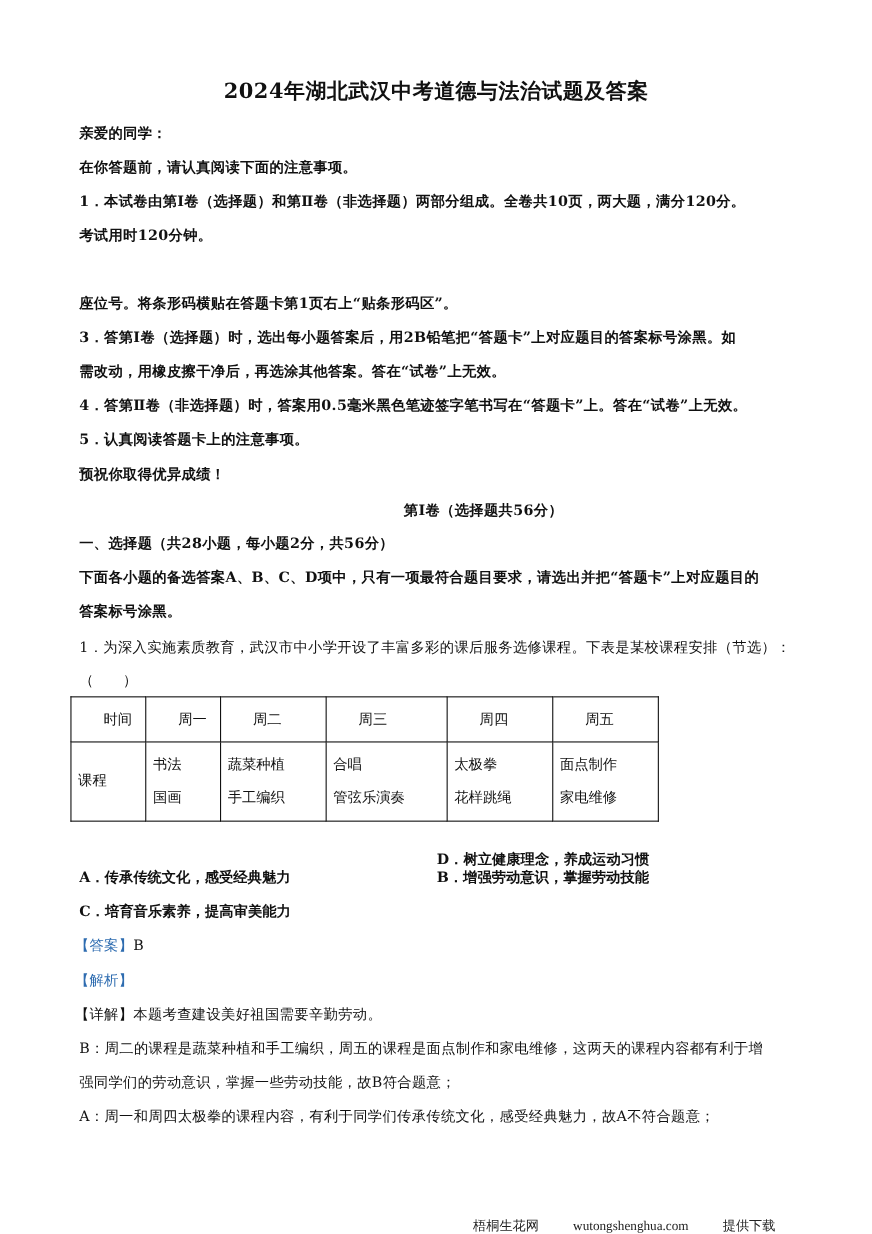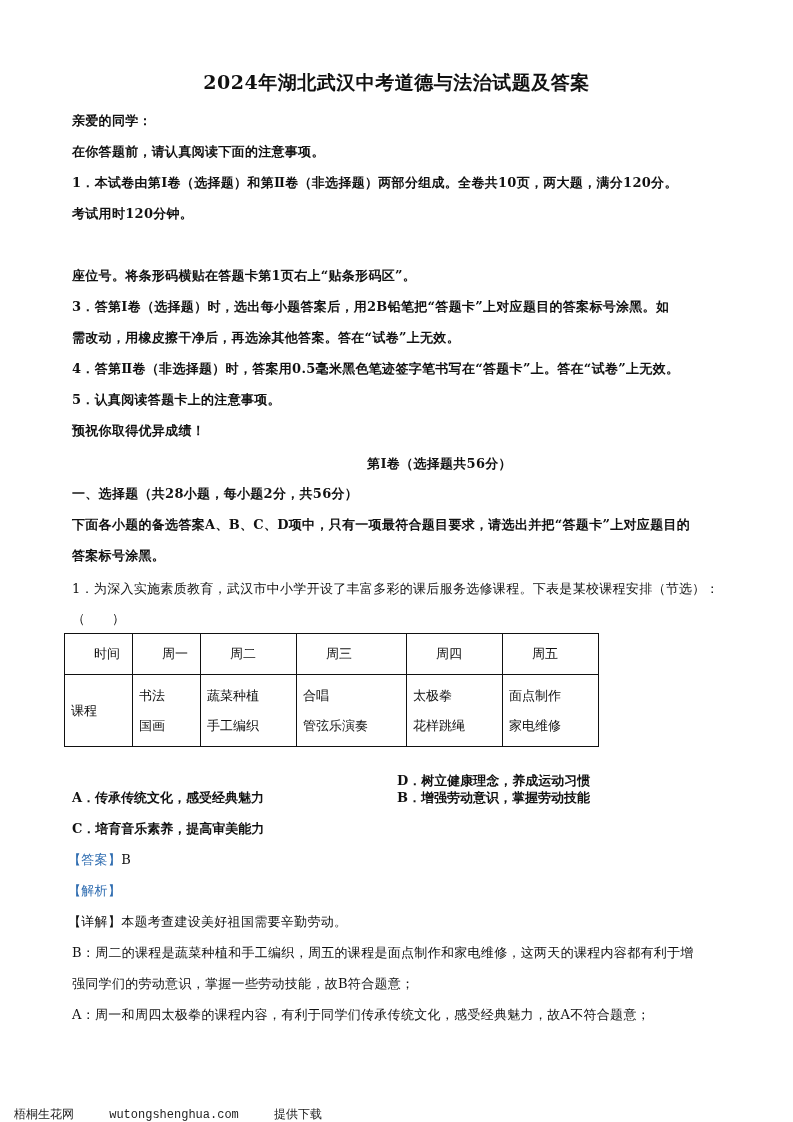--- a/index.html
+++ b/index.html
@@ -26,22 +26,22 @@
   table.sched td {
     border: 1.4px solid #111; padding: 0 6px; vertical-align: middle; text-align: left;
   }
   table.sched tr.head td { height: 40px; padding-left: 29px; }
   table.sched tr.body td { height: 71px; line-height: 30px; }
   .c0 { width: 32px; } .c1 { width: 32px; } .c2 { width: 60px; }
   .c3 { width: 74px; } .c4 { width: 60px; } .c5 { width: 60px; }
   .opt { position: absolute; font-size: 13px; white-space: nowrap; font-weight: bold; }
   .tag { color: #2e6cb0; }
   .footer {
-    position: absolute; top: 1106px; left: 0; width: 719px; text-align: left;
-    font-size: 12px; font-family: Liberation Mono, monospace; color: #222;
+    position: absolute; top: 1106px; left: 0; width: 719px; text-align: right;
+    font-size: 12px; font-family: Liberation Serif, serif; color: #222;
   }
   .footer span { margin: 0 14px; }
 </style>
 </head>
 <body>
 
 <div class="page">
 
   <div class="title">2024年湖北武汉中考道德与法治试题及答案</div>
 

